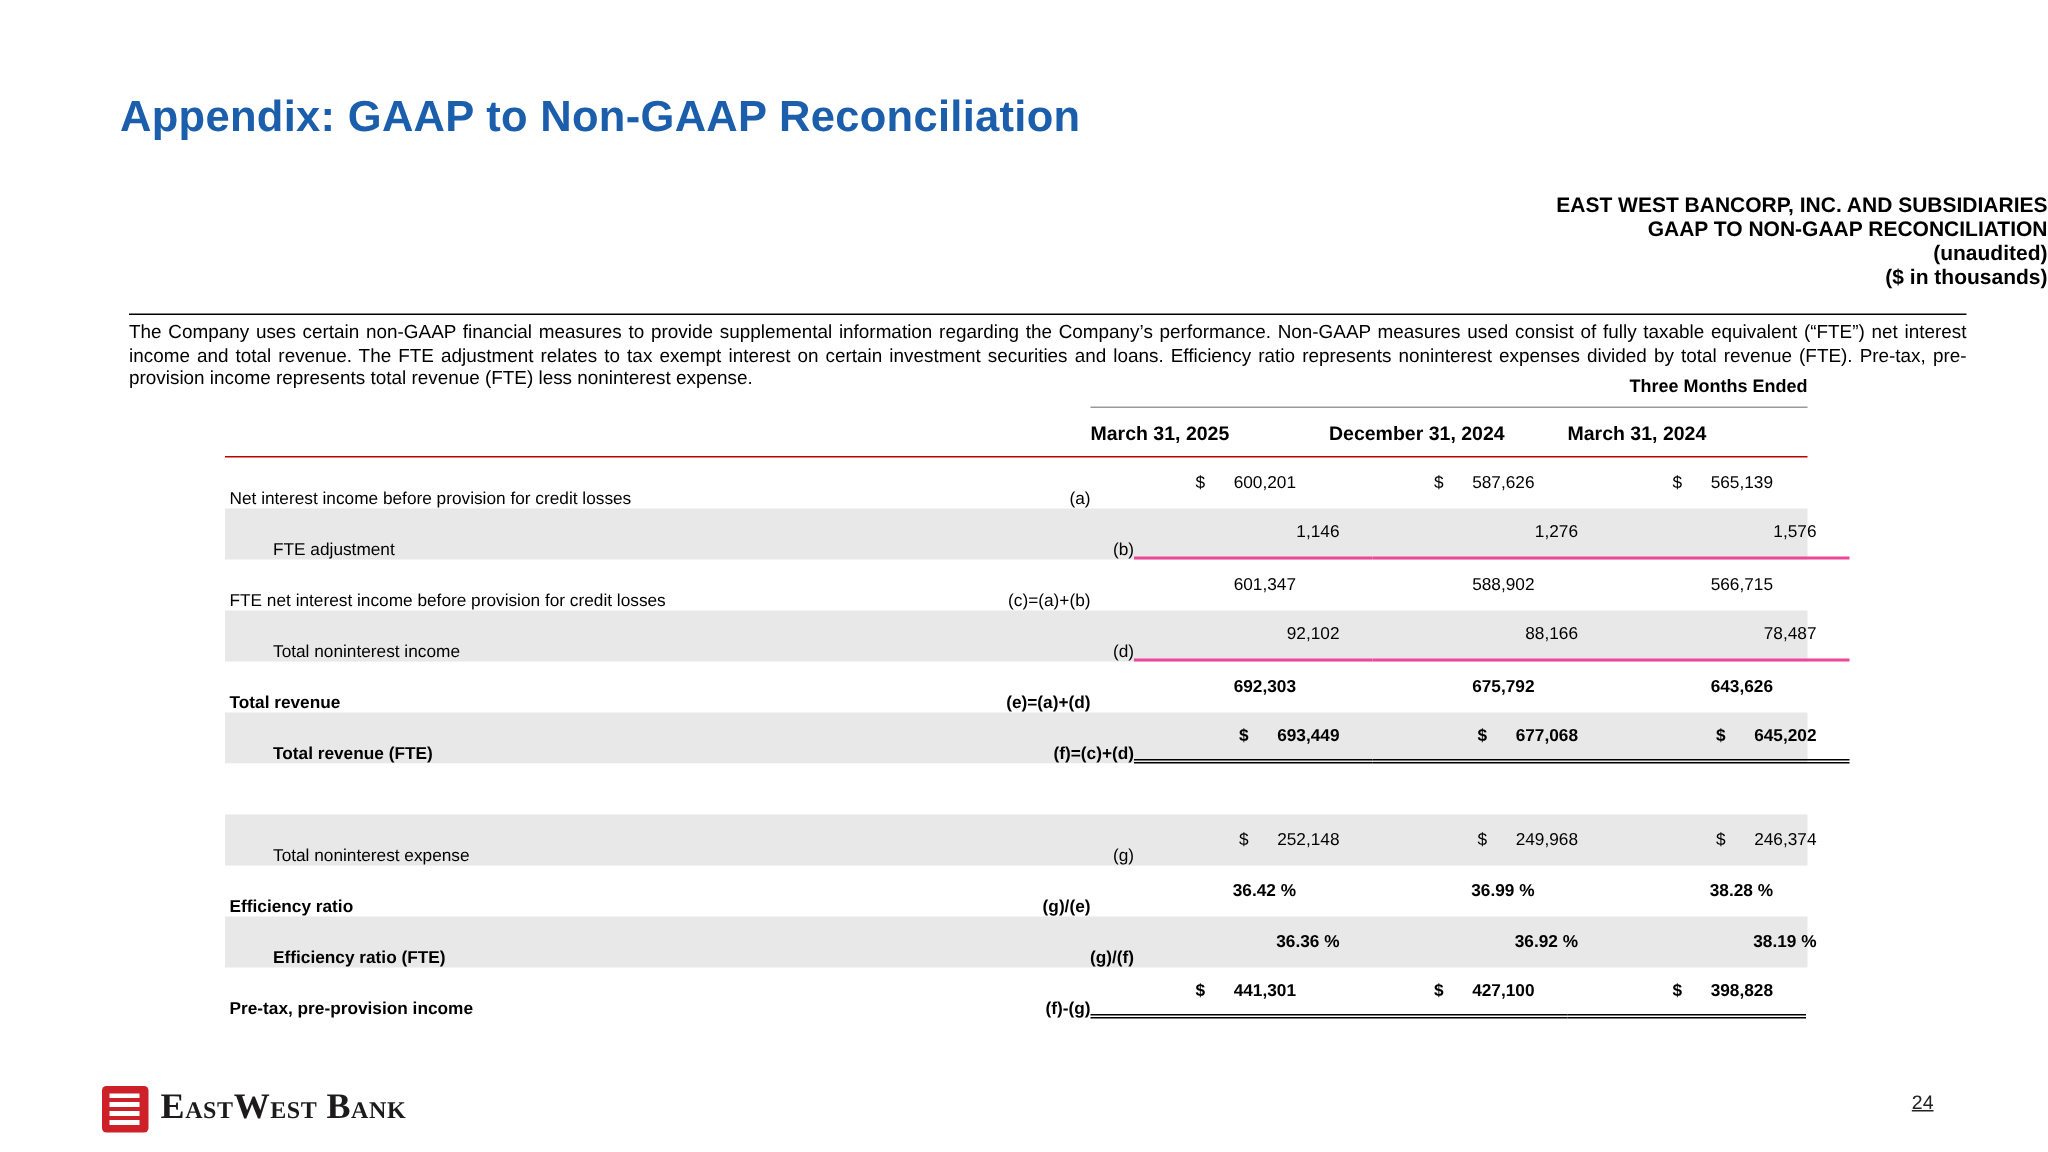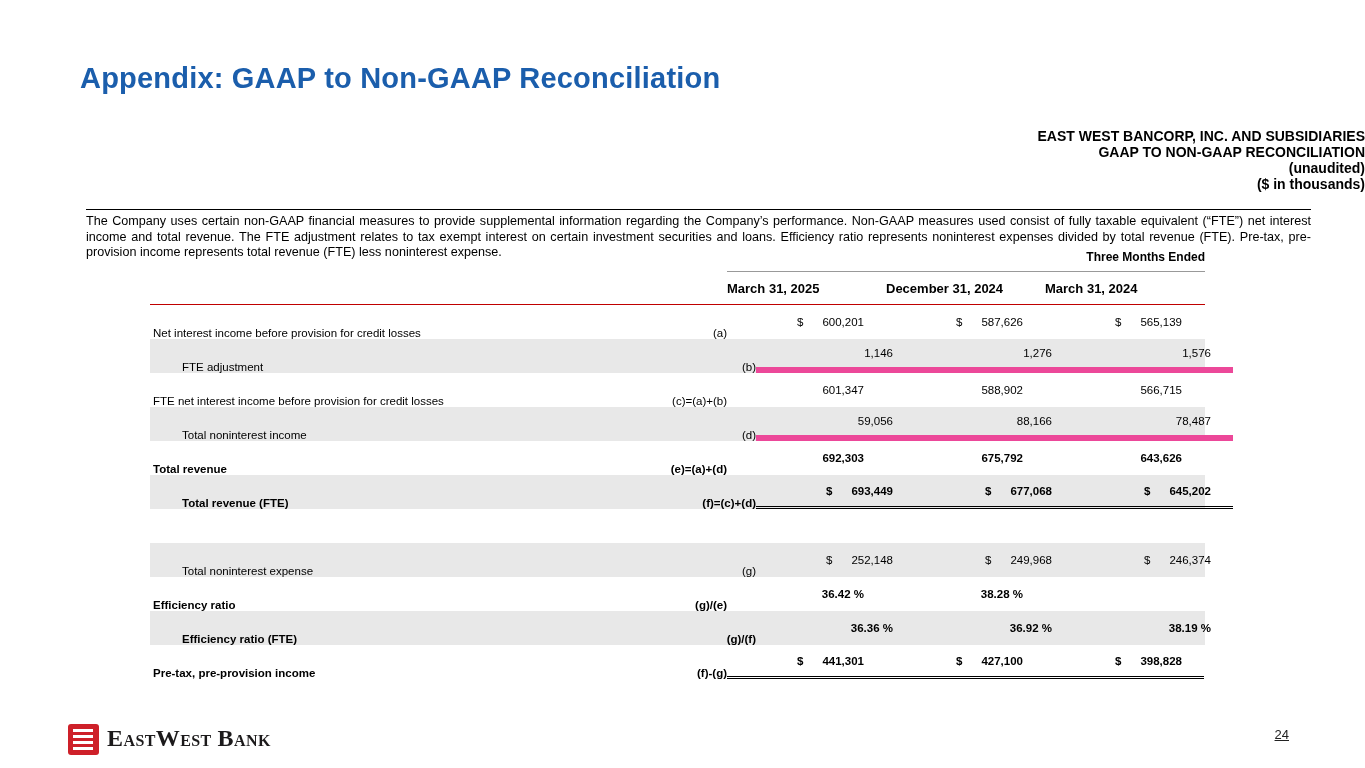--- a/index.html
+++ b/index.html
@@ -32,21 +32,21 @@
   .row{display:flex;height:34px;align-items:flex-end;}
   .row.shaded{background:var(--row-shade,#E8E8E8);padding-left:29px;}
   .row.bold{font-weight:bold;}
   .row.spacer{height:34px;background:#fff;}
   .col-label{flex:0 0 492px;padding-left:3px;box-sizing:border-box;}
   .col-ref{flex:0 0 85px;text-align:right;}
   .col-val{flex:0 0 159px;}
   .cell{position:relative;height:100%;display:flex;align-items:center;justify-content:flex-end;
         padding-right:22px;box-sizing:border-box;}
   .cell .cur{position:absolute;left:70px;}
-  .cell.rule-single{border-bottom:6px solid #ec4899;}
+  .cell.rule-single{border-bottom:2px solid #ec4899;}
   .cell.rule-double{border-bottom:3px double #000;}
 
   .logo{position:absolute;left:68px;top:719px;display:flex;align-items:center;gap:8px;}
   .logo-icon{width:31px;height:31px;background:var(--logo-red,#CE2029);border-radius:3px;position:relative;}
   .logo-icon::before{content:'';position:absolute;left:5px;right:6px;top:5px;height:21px;
         background:linear-gradient(#fff 0 3px,transparent 3px 6px,#fff 6px 9px,
                    transparent 9px 12px,#fff 12px 15px,transparent 15px 18px,#fff 18px 21px);}
   .logo-text{font-family:"Liberation Serif",serif;font-weight:bold;color:#1c1a1b;
         font-size:16px;letter-spacing:0.4px;white-space:nowrap;line-height:38px;}
   .logo-text .lg{font-size:24px;}
@@ -129,21 +129,21 @@
           <div class="col-val cell">
             <span class="cur"></span>
             <span class="num">566,715</span>
           </div>
         </div>
         <div class="row shaded">
           <div class="col-label">Total noninterest income</div>
           <div class="col-ref">(d)</div>
           <div class="col-val cell rule-single">
             <span class="cur"></span>
-            <span class="num">59,056</span>
+            <span class="num">92,102</span>
           </div>
           <div class="col-val cell rule-single">
             <span class="cur"></span>
             <span class="num">88,166</span>
           </div>
           <div class="col-val cell rule-single">
             <span class="cur"></span>
             <span class="num">78,487</span>
           </div>
         </div>
@@ -198,20 +198,24 @@
         </div>
         <div class="row bold">
           <div class="col-label">Efficiency ratio</div>
           <div class="col-ref">(g)/(e)</div>
           <div class="col-val cell">
             <span class="cur"></span>
             <span class="num">36.42 %</span>
           </div>
           <div class="col-val cell">
             <span class="cur"></span>
+            <span class="num">36.99 %</span>
+          </div>
+          <div class="col-val cell">
+            <span class="cur"></span>
             <span class="num">38.28 %</span>
           </div>
         </div>
         <div class="row shaded bold">
           <div class="col-label">Efficiency ratio (FTE)</div>
           <div class="col-ref">(g)/(f)</div>
           <div class="col-val cell">
             <span class="cur"></span>
             <span class="num">36.36 %</span>
           </div>

